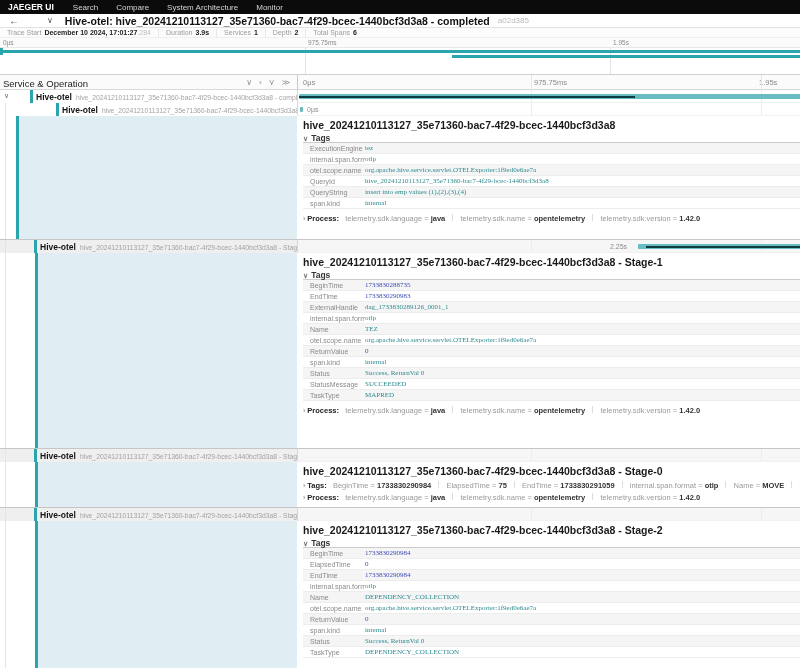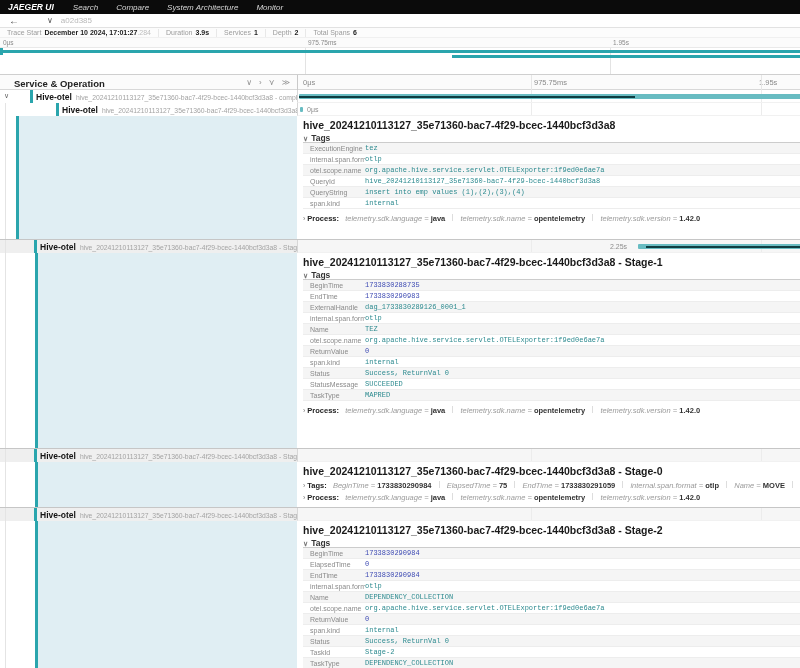--- a/index.html
+++ b/index.html
@@ -1,21 +1,21 @@
 <!DOCTYPE html>
 <html style="--accent: #2aa5ad; --bar: #68bcc2; --barDark: #0e3d41; --detailBg: #e0eef3; --valStr: #2c8a8f; --valNum: #3d4ab3;"><head>
 <meta charset="utf-8">
 <style>
   * { box-sizing: border-box; margin: 0; padding: 0; }
   html,body { width:800px; height:668px; overflow:hidden; background:#fff;
     font-family:"Liberation Sans", sans-serif; }
 
   
   #topnav { position:absolute; left:0; top:0; width:800px; height:14px; background:#0b0b0b;
-    display:flex; align-items:center;font-style:italic; }
+    display:flex; align-items:center; }
   #topnav .brand { color:#fff; font-weight:bold; font-size:8.5px; padding:0 10px 0 8px; }
   #topnav .navitem { color:#d5d5d5; font-size:8px; padding:0 9px; }
 
   
   #titlebar { position:absolute; left:0; top:14px; width:800px; height:14px; background:#fff;
     border-bottom:1px solid #e2e2e2; display:flex; align-items:center; }
   #titlebar .back { font-size:10px; color:#444; margin-left:9px; }
   #titlebar .caret { font-size:8px; color:#555; margin-left:28px; }
   #titlebar .ttl { font-size:10.5px; font-weight:bold; color:#111; margin-left:12px; white-space:nowrap; }
   #titlebar .tid { font-size:8px; color:#b9b9b9; margin-left:8px; }
@@ -36,21 +36,21 @@
   .mini-tick { position:absolute; top:1px; font-size:6.5px; color:#8a8a8a; white-space:nowrap; }
   #mini-canvas { position:absolute; left:0; top:9px; width:800px; height:28px; background:#fff;
     border-top:1px solid #e9e9e9; border-bottom:1px solid #cfcfcf; }
   .mini-grid { position:absolute; top:0; bottom:0; width:1px; background:#e3e3e3; }
   .mini-span { position:absolute; height:3px; background:var(--accent); }
   #mini-handle { position:absolute; left:0; top:0; width:3px; height:7px; background:var(--accent); }
 
   
   #colheader { position:absolute; left:0; top:75px; width:800px; height:15px; background:#fbfbfb;
     border-bottom:1px solid #d8d8d8; }
-  #colheader .svc-title { position:absolute; left:14px; top:3px; font-size:9.5px; font-weight:bold; color:#222; }
+  #colheader .svc-title { position:absolute; left:3px; top:3px; font-size:9.5px; font-weight:normal; color:#222; }
   #colheader .hicons { position:absolute; right:510px; top:3px; display:flex; gap:7px; }
   #colheader .hicon { font-size:8px; color:#8f8f8f; }
   #ruler { position:absolute; left:297px; top:0; width:503px; height:15px; border-left:1px solid #c9c9c9; }
   .ruler-tick { position:absolute; top:3px; font-size:7.5px; color:#8a8a8a; white-space:nowrap; }
   .ruler-grid { position:absolute; top:0; bottom:0; width:1px; background:#e6e6e6; }
 
   
   .span-row { position:absolute; left:0; width:800px; height:13px; }
   .row-plain { background:#fff; }
   .row-gray  { background:#efefef; }
@@ -74,28 +74,28 @@
   .d-content { position:absolute; left:303px; top:3px; right:0; }
   .d-title { font-size:10.5px; font-weight:bold; color:#1a1a1a; white-space:nowrap; height:14px; }
   .sec-hdr { font-size:8.5px; font-weight:bold; color:#333; height:10px;
     border-bottom:1px solid #cccccc; }
   .sec-hdr .sc { color:#777; font-size:7px; margin-right:3px; }
   .tagtable { width:100%; }
   .tagrow { display:flex; height:11px; line-height:11px; border-bottom:1px solid #ededed; }
   .tagrow:nth-child(odd) { background:#f5f5f5; }
   .tagrow .tk { width:62px; padding-left:7px; font-size:7px; color:#8a8a8a; flex:none;
     overflow:hidden; white-space:nowrap; }
-  .tagrow .tv { font-size:7px; font-family:Liberation Mono, monospace; white-space:nowrap; }
+  .tagrow .tv { font-size:7px; font-family:Liberation Serif, serif; white-space:nowrap; }
   .v-str { color:var(--valStr); }
   .v-num { color:var(--valNum); }
   .inline-line { margin-top:4px; font-size:7.5px; white-space:nowrap; overflow:hidden; height:12px; line-height:12px; }
   .inline-line .sc { color:#777; font-size:7px; margin-right:2px; }
   .inline-line .lbl { font-weight:bold; color:#222; margin-right:4px; }
   .pair { display:inline-block; }
-  .pair .pk { color:#9a9a9a;font-style:italic; }
+  .pair .pk { color:#9a9a9a; }
   .pair .pv { color:#333; font-weight:bold; }
   .pair-sep { display:inline-block; width:1px; height:7px; background:#ddd; margin:0 5px; }
 
   
   #row1 { top:90px; }  #row2 { top:103px; }
   #d1 { top:116px; height:124px; }
   #row3 { top:240px; } #d2 { top:253px; height:196px; }
   #row4 { top:449px; } #d3 { top:462px; height:46px; }
   #row5 { top:508px; } #d4 { top:521px; height:147px; border-bottom:none; }
 </style>
@@ -111,20 +111,21 @@
 
   <span class="navitem">System Architecture</span>
 
   <span class="navitem">Monitor</span>
 </span>
 </div>
 
 <div id="titlebar">
   <span class="back">←</span>
   <span class="caret">∨</span>
+  <span class="ttl">Hive-otel: hive_20241210113127_35e71360-bac7-4f29-bcec-1440bcf3d3a8 - completed</span>
   <span class="tid">a02d385</span>
 </div>
 
 <div id="metabar">
   <span class="metaitem">
       <span class="ml">Trace Start</span>
       <span class="mv">December 10 2024, 17:01:27</span>
       <span class="mx">.284</span>
     </span>
 
@@ -461,24 +462,20 @@
   <div class="tagrow">
           <span class="tk">span.kind</span>
           <span class="tv v-str">internal</span>
         </div>
 
   <div class="tagrow">
           <span class="tk">Status</span>
           <span class="tv v-str">Success, ReturnVal 0</span>
         </div>
 
-  <div class="tagrow">
-          <span class="tk">TaskId</span>
-          <span class="tv v-str">Stage-2</span>
-        </div>
 
   <div class="tagrow">
           <span class="tk">TaskType</span>
           <span class="tv v-str">DEPENDENCY_COLLECTION</span>
         </div>
 </div>
   </div>
 </div>
 
 </body></html>

